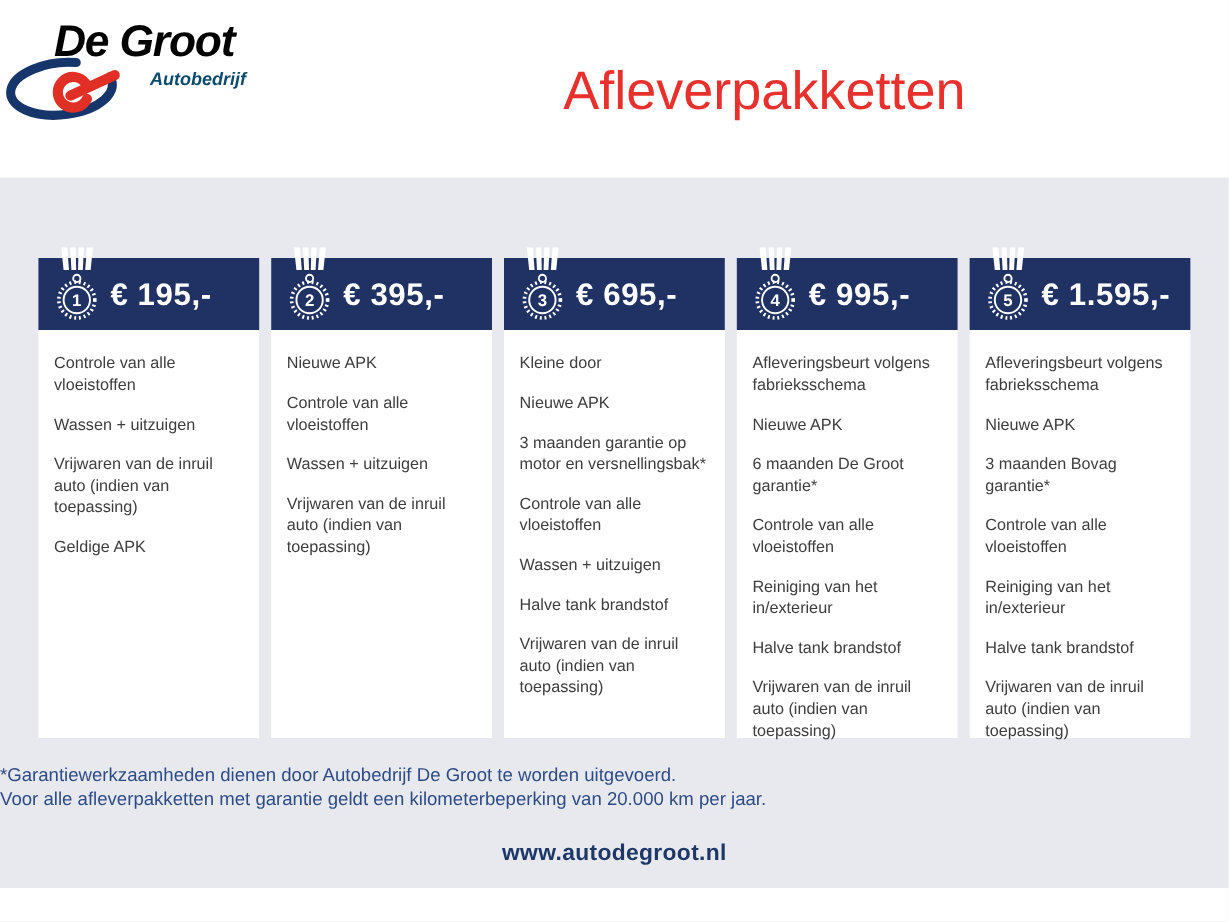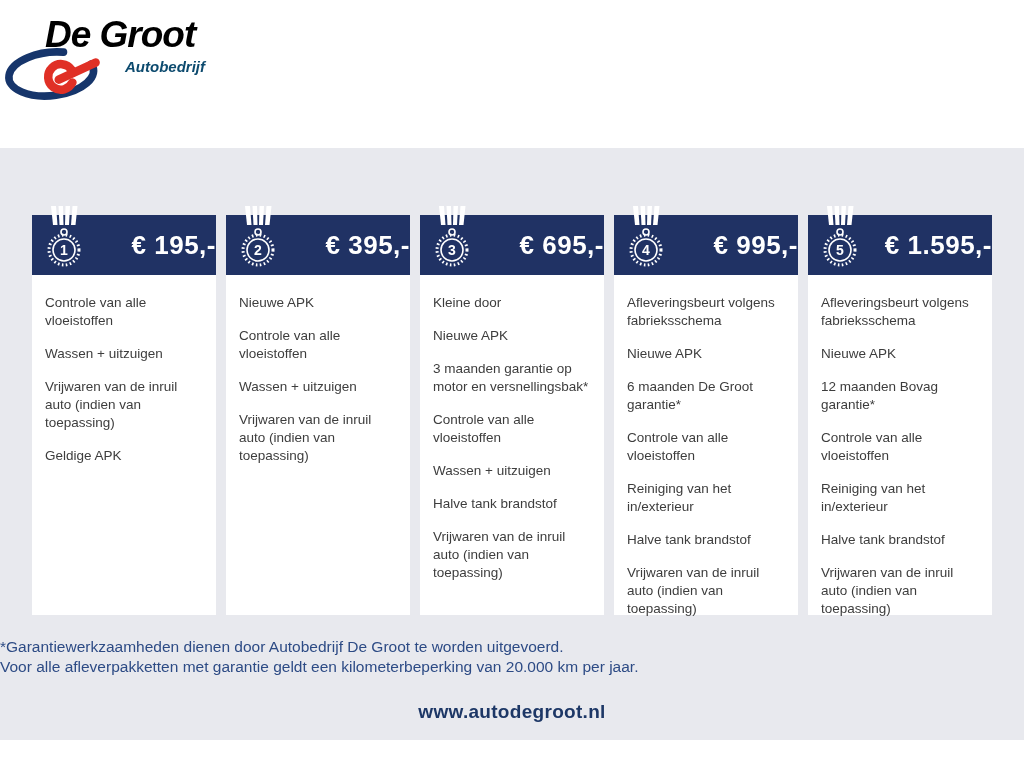--- a/index.html
+++ b/index.html
@@ -81,22 +81,22 @@
     display:flex;
     align-items:center;
   }
   .medal-icon {
     position:absolute;
     left:10px; top:-9px;
     width:44px; height:72px;
   }
   .card-price {
     flex:1;
-    text-align:right;
-    padding-left:48px;
+    text-align:left;
+    padding-left:60px;
     color:#ffffff;
     font-size:26px;
     font-weight:bold;
     letter-spacing:0.5px;
     white-space:nowrap;
   }
   .card-items {
     list-style:none;
     padding:19px 13px 0 13px;
   }
@@ -132,20 +132,21 @@
     <svg class="logo-mark" viewBox="0 0 110 62" xmlns="http://www.w3.org/2000/svg">
       <g transform="rotate(-6 52 32)">
         <path d="M67.4,10.4 A45,23 0 1 0 95.5,26.0" fill="none" stroke="#16356b" stroke-width="8" stroke-linecap="round"></path>
       </g>
       <path d="M73.5,27.5 A13.5,13.5 0 1 0 74.5,41" fill="none" stroke="#e03026" stroke-width="9" stroke-linecap="round"></path>
       <line x1="60" y1="38" x2="99" y2="20" stroke="#e03026" stroke-width="9" stroke-linecap="round"></line>
     </svg>
     <div class="logo-name">De Groot</div>
     <div class="logo-sub">Autobedrijf</div>
   </div>
+  <div class="page-title">Afleverpakketten</div>
 </div>
 
 <div class="gray-band">
 
   <div class="cards-row">
 
     <div class="card">
   <div class="card-header">
     <svg class="medal-icon" viewBox="0 0 44 72" xmlns="http://www.w3.org/2000/svg">
       <g fill="#ffffff">
@@ -255,21 +256,21 @@
       <circle cx="22" cy="26" r="3" fill="none" stroke="#ffffff" stroke-width="1.6"></circle>
       <circle cx="22" cy="44" r="15" fill="none" stroke="#ffffff" stroke-width="3" stroke-dasharray="1.6 2.4"></circle>
       <circle cx="22" cy="44" r="11" fill="none" stroke="#ffffff" stroke-width="1.6"></circle>
       <text class="medal-num" x="22" y="49" font-size="14" font-weight="bold" text-anchor="middle" fill="#ffffff">5</text>
     </svg>
     <div class="card-price">€ 1.595,-</div>
   </div>
   <ul class="card-items">
           <li>Afleveringsbeurt volgens fabrieksschema</li>
           <li>Nieuwe APK</li>
-          <li>12 maanden Bovag garantie*</li>
+          <li>3 maanden Bovag garantie*</li>
           <li>Controle van alle vloeistoffen</li>
           <li>Reiniging van het in/exterieur</li>
           <li>Halve tank brandstof</li>
           <li>Vrijwaren van de inruil auto (indien van toepassing)</li>
         </ul>
 </div>
   </div>
 
   <div class="footnotes">
     <div>*Garantiewerkzaamheden dienen door Autobedrijf De Groot te worden uitgevoerd.</div>

